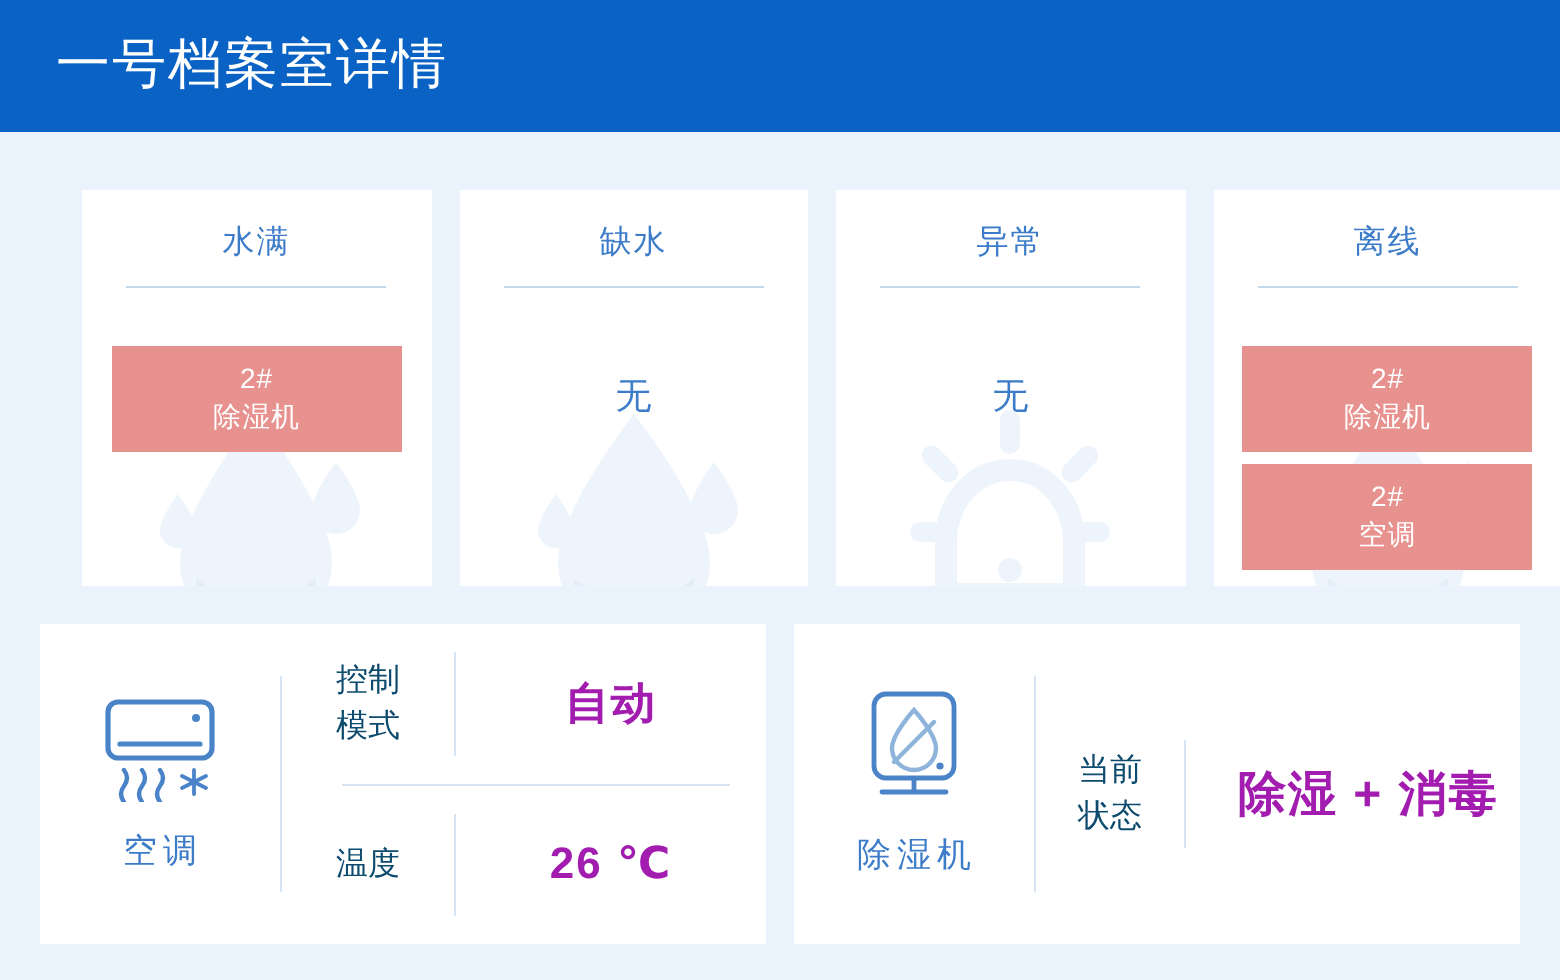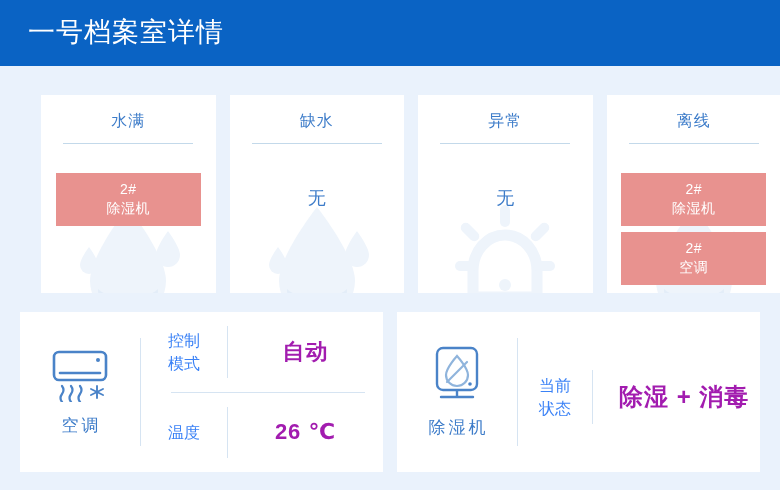--- a/index.html
+++ b/index.html
@@ -156,21 +156,21 @@
   }
   .kv-row {
     display: flex;
     align-items: center;
     flex: 1 1 0;
   }
   .kv-label {
     flex: 0 0 86px;
     text-align: center;
     font-size: 16px;
-    color: #3b82f6;
+    color: #0c4a6e;
     line-height: 23px;
   }
   .kv-label .lline { display: block; }
   .kv-vsep {
     width: 1px;
     align-self: stretch;
     margin: 14px 0;
     background: #d6e4f2;
   }
   .kv-value {

